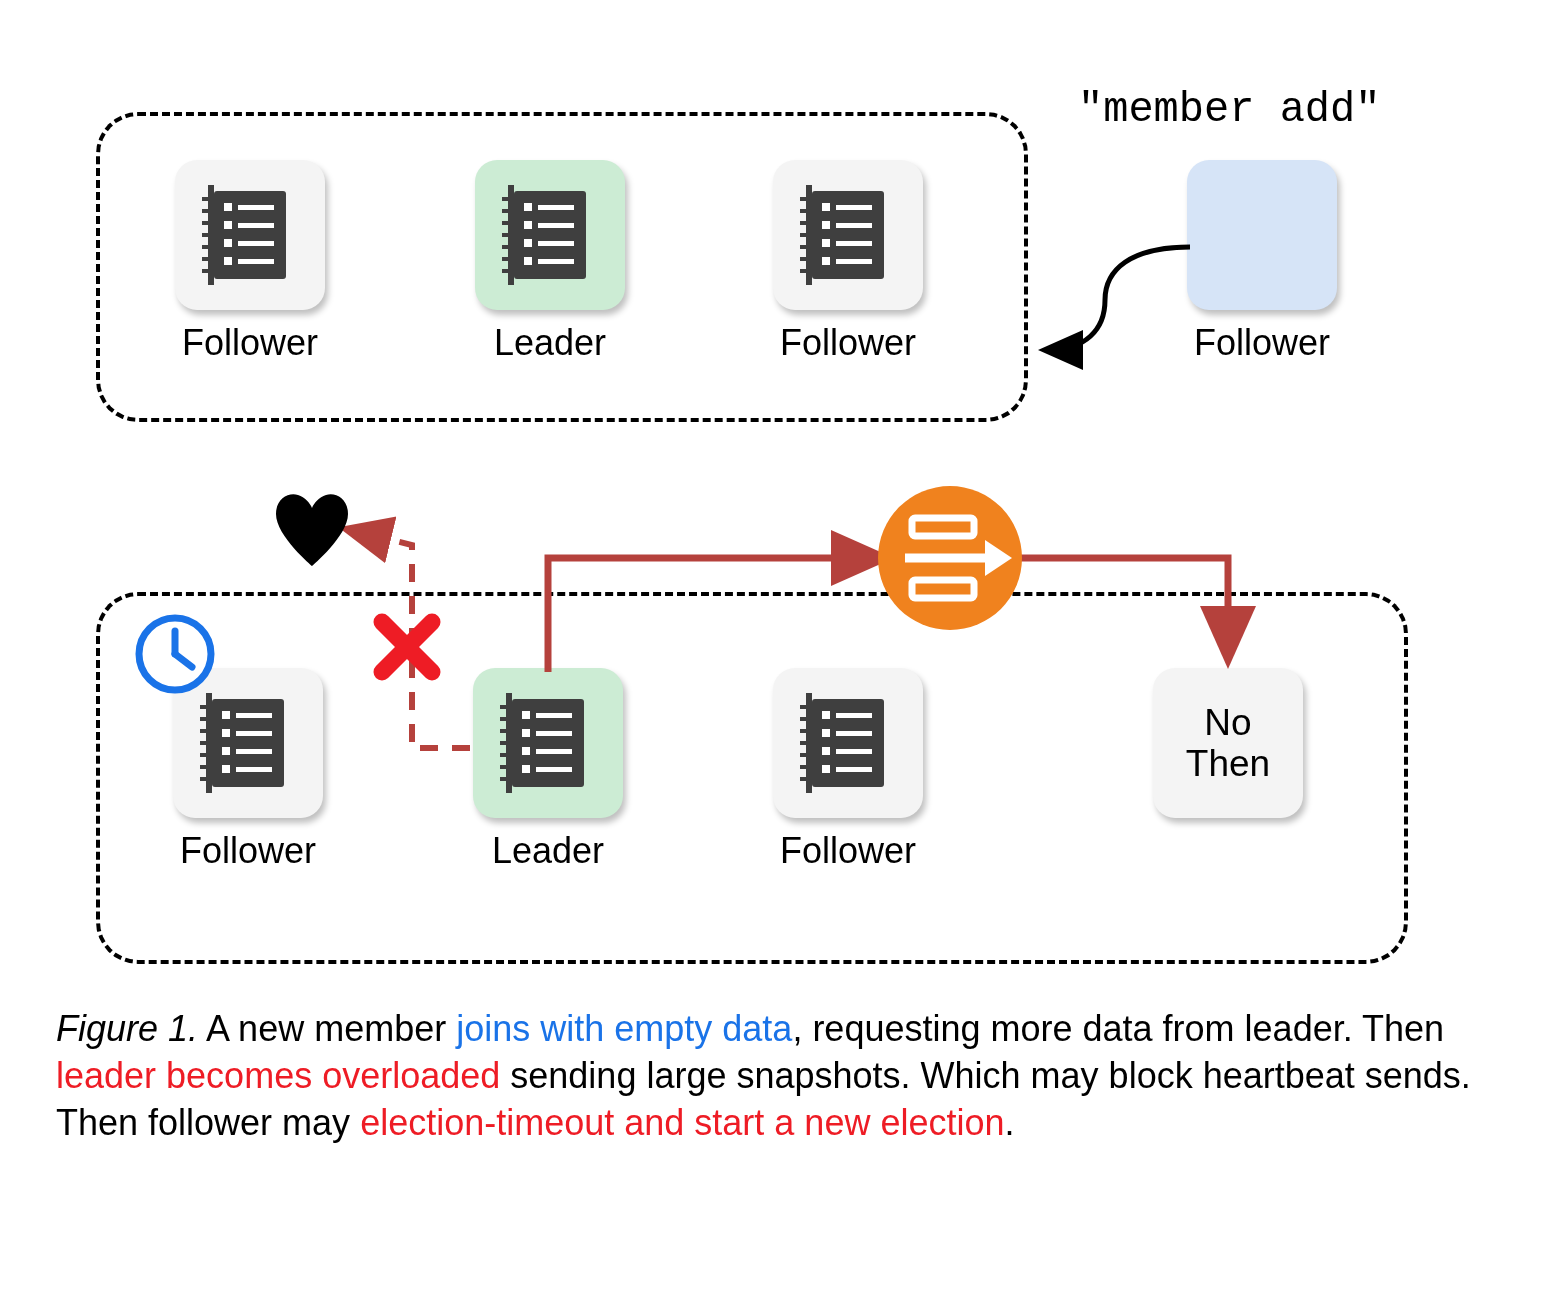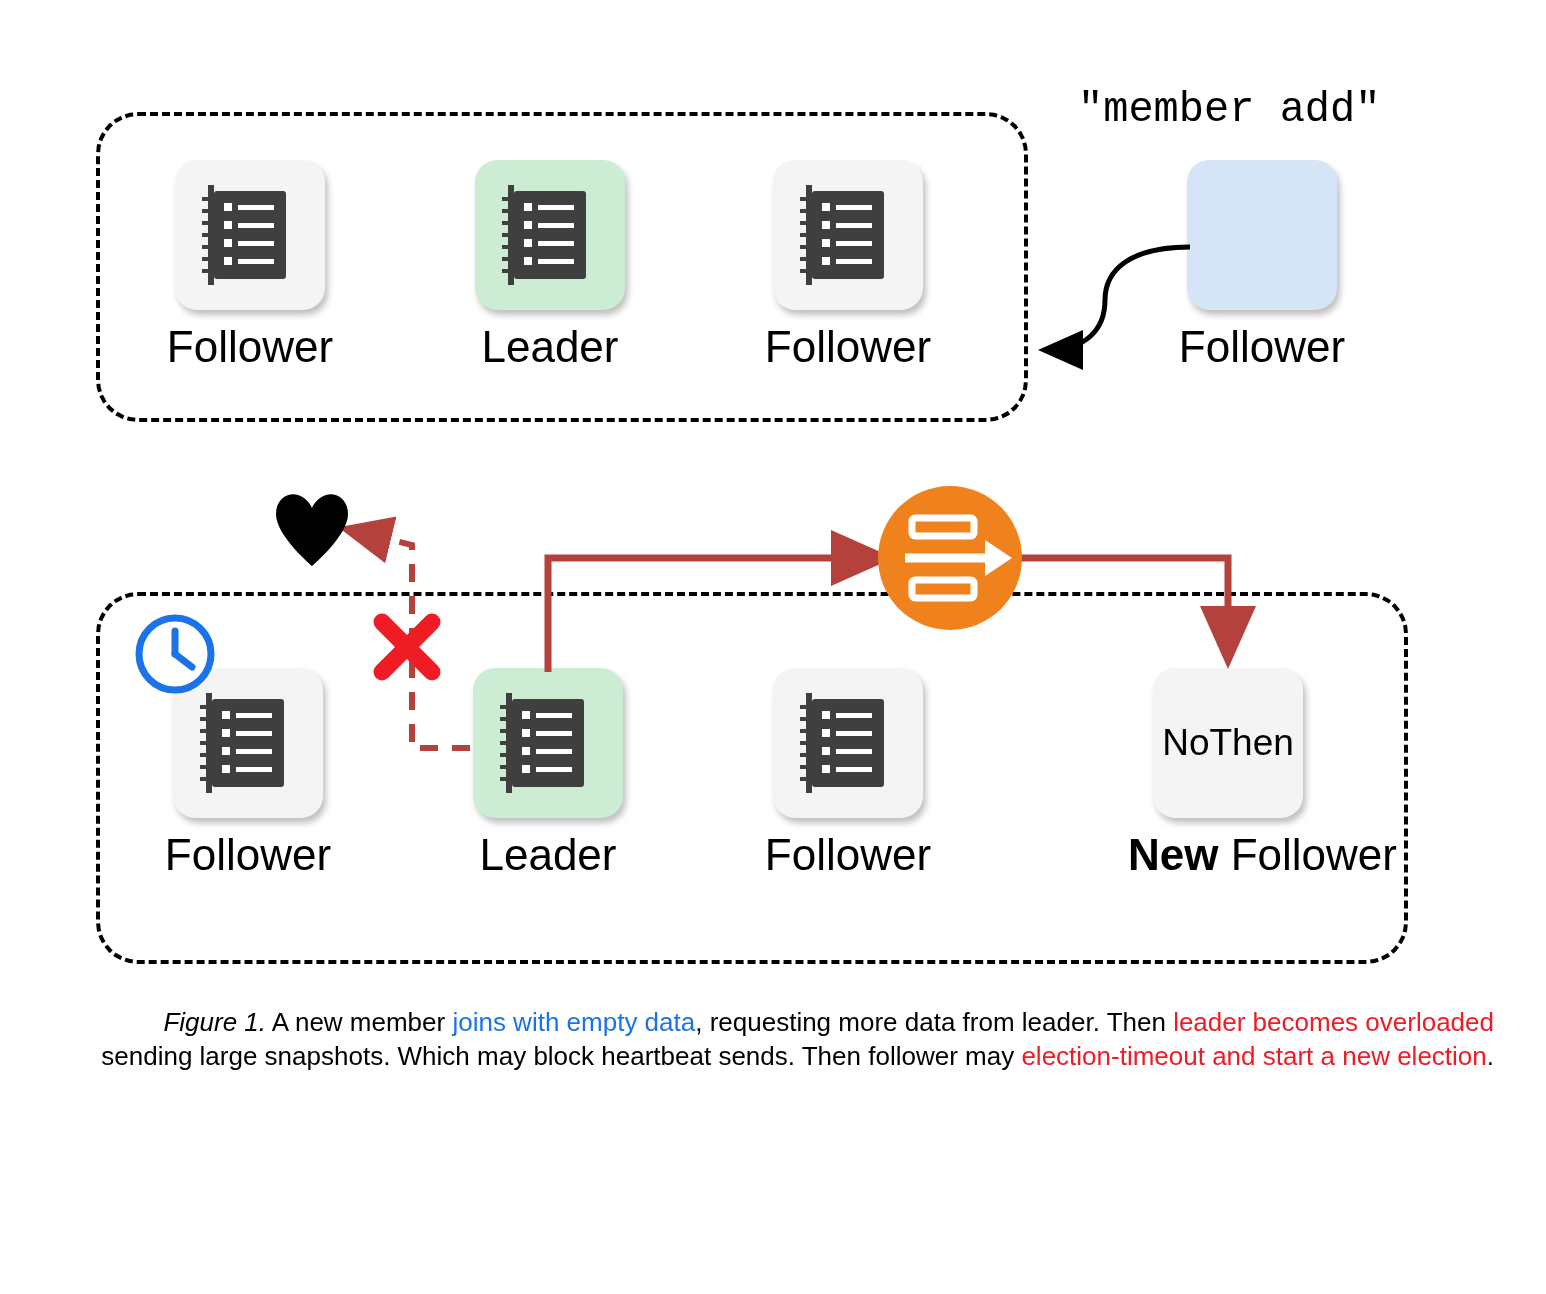--- a/index.html
+++ b/index.html
@@ -60,26 +60,26 @@
     justify-content: center;
     box-sizing: border-box;
   }
   .node-box.leader { background: #ccecd4; }
   .node-box.newmember { background: #d6e4f7; }
   .node-box.nodata {
     background: #f4f4f4;
     font-size: 37px;
     line-height: 1.12;
     color: #000;
-    flex-direction: row;
+    flex-direction: column;
     font-family: "Liberation Sans", sans-serif;
   }
   .node-label {
     margin-top: 14px;
-    font-size: 44px;
+    font-size: 36px;
     line-height: 1.05;
     white-space: nowrap;
   }
   .node-label b { font-weight: bold; }
 
   
   .rack { width: 96px; height: 104px; display: block; }
 
   
   #member-add-label {
@@ -105,25 +105,25 @@
     position: absolute;
     left: 0; top: 0;
     width: 1546px;
     height: 1294px;
     pointer-events: none;
   }
 
   
   #caption {
     position: absolute;
-    left: 68px;
+    left: 56px;
     top: 1006px;
     width: 1426px;
-    text-align: right;
-    font-size: 26px;
+    text-align: left;
+    font-size: 36px;
     line-height: 1.30;
     color: #000;
   }
   #caption .fig { font-style: italic; font-weight: normal; }
   #caption .blue { color: #1a73e8; }
   #caption .red { color: #ee1c25; }
 </style>
 </head>
 <body>
 
@@ -288,21 +288,20 @@
       </svg>
     </div>
     <div class="node-label">Follower</div>
   </div>
 
   <div class="node" style="left:1128px; top:668px;">
     <div class="node-box nodata">
       <div>No</div>
       <div>Then</div>
     </div>
-    <div class="node-label"><b>New</b><span> Follower</span></div>
   </div>
 
   <svg id="overlay" viewBox="0 0 1546 1294">
     <defs>
       <marker id="arrowBlack" markerWidth="10" markerHeight="10" refX="7" refY="4" orient="auto">
         <path d="M0,0 L9,4 L0,8 z" fill="#000"></path>
       </marker>
       <marker id="arrowRed" markerWidth="10" markerHeight="10" refX="7" refY="4" orient="auto">
         <path d="M0,0 L9,4 L0,8 z" fill="#b5413c"></path>
       </marker>

